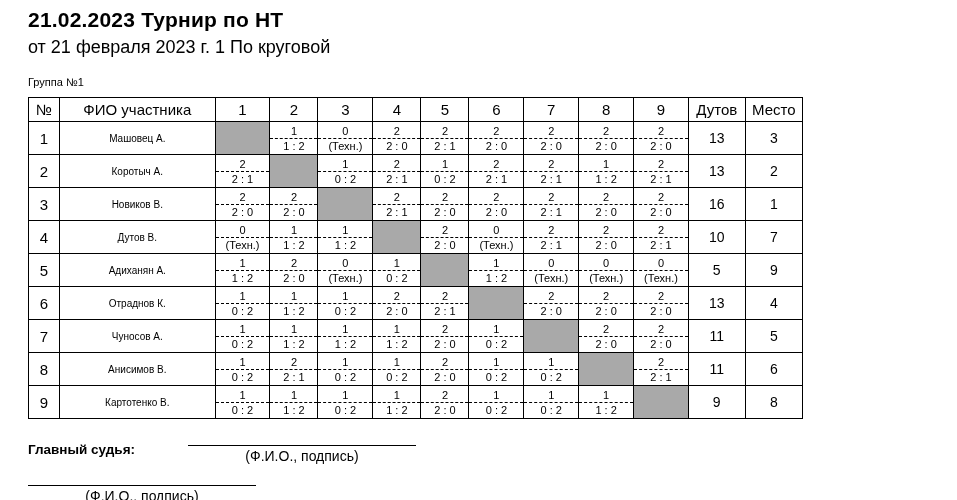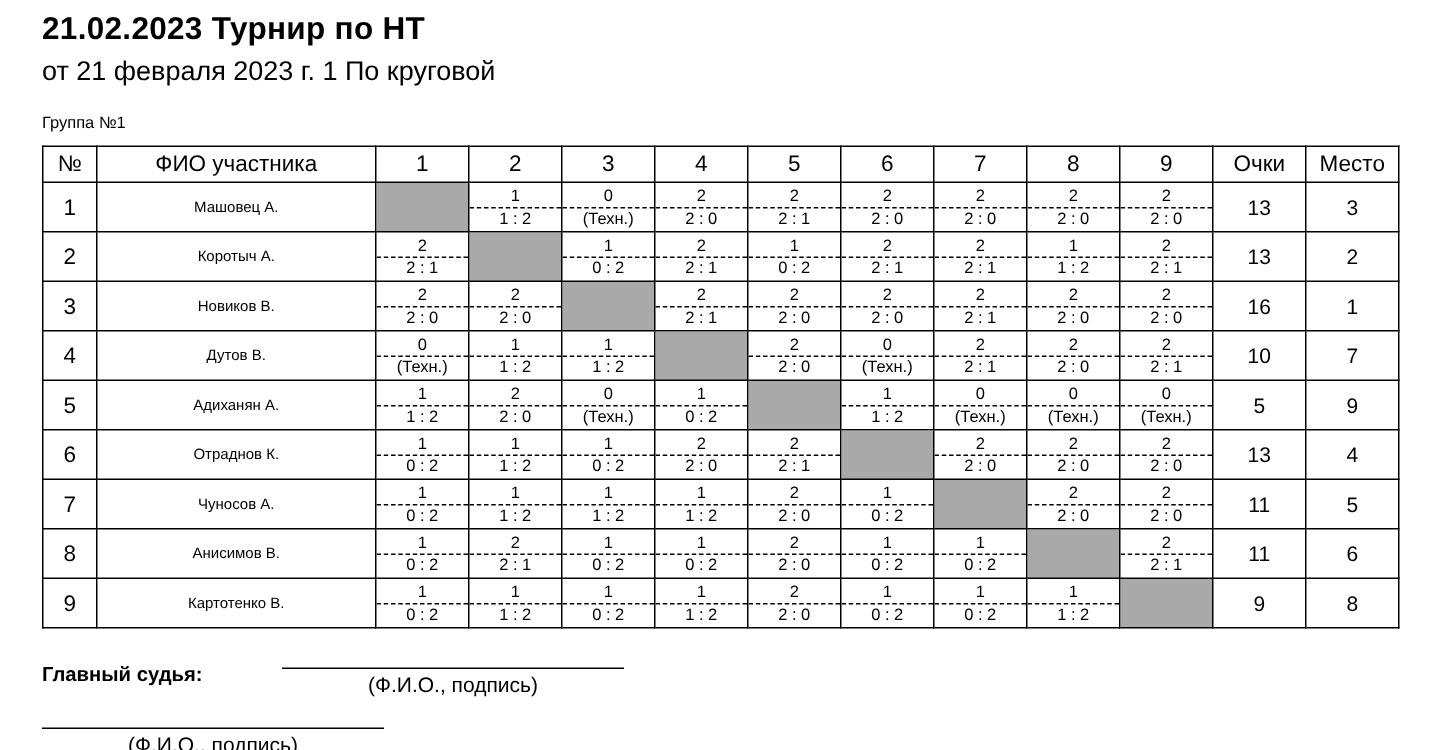--- a/index.html
+++ b/index.html
@@ -3,21 +3,21 @@
 <meta charset="utf-8">
 <style>
   * { box-sizing: border-box; }
   html, body {
     margin: 0;
     background: #ffffff;
     font-family: "Liberation Sans", sans-serif;
     color: #000;
   }
   .page {
-    width: 957px;
+    width: 803px;
     height: 500px;
     padding: 8px 0 1px 28px;
     overflow: hidden;
   }
   .title {
     font-size: 21px;
     font-weight: bold;
     letter-spacing: 0.2px;
   }
   .subtitle {
@@ -108,21 +108,21 @@
         <th class="col-name">ФИО участника</th>
         <th class="col-res">1</th>
         <th class="col-res">2</th>
         <th class="col-res">3</th>
         <th class="col-res">4</th>
         <th class="col-res">5</th>
         <th class="col-res">6</th>
         <th class="col-res">7</th>
         <th class="col-res">8</th>
         <th class="col-res">9</th>
-        <th class="col-pts">Очки</th>
+        <th class="col-pts">Дутов</th>
         <th class="col-place">Место</th>
       </tr>
     </thead>
     <tbody id="results-body">
         <tr>
           <td class="num-cell">1</td>
           <td class="name-cell">Машовец А.</td>
           <td class="self-cell" style="background: rgb(169, 169, 169);"></td>
           <td class="result-cell">
             <div class="res-top">1</div>

